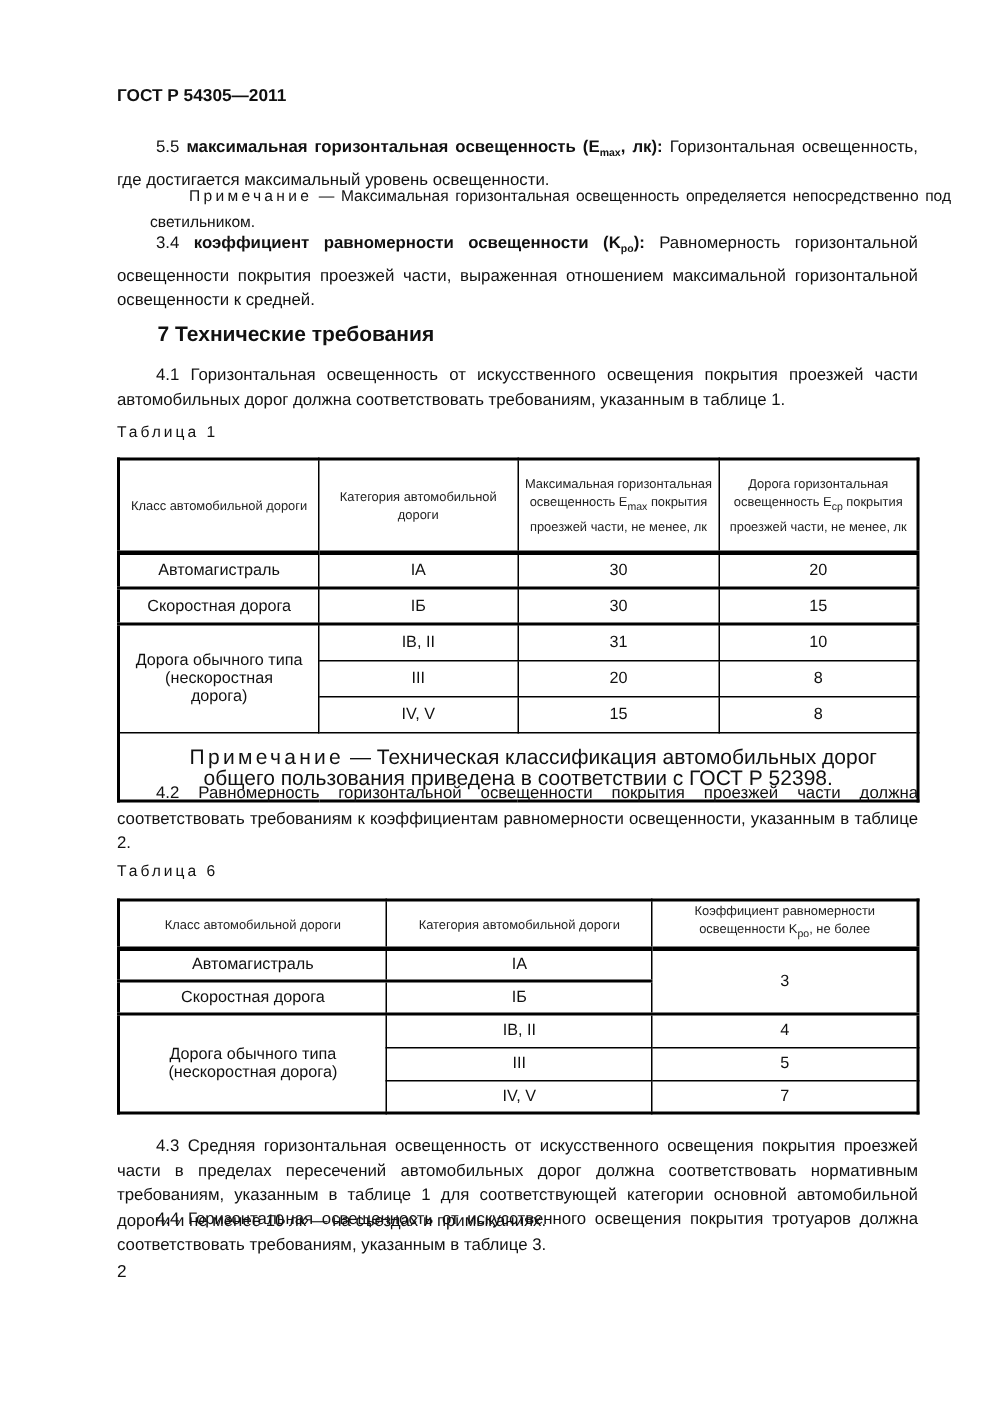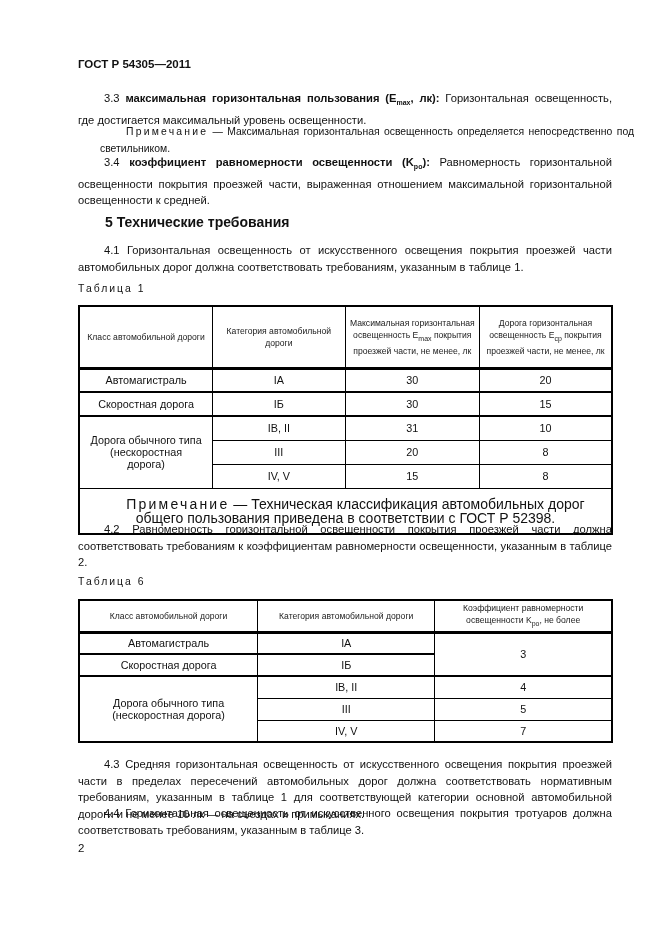--- a/index.html
+++ b/index.html
@@ -19,27 +19,27 @@
   .thickb { border-bottom:3px solid #000 !important; }
   .outer { border:2px solid #000; }
   sub { font-size:7px; }
   .pnum { left:78px; top:842px; font-size:11.5px; }
 </style>
 </head>
 <body>
 
 <div class="abs hdr">ГОСТ Р 54305—2011</div>
 
-<div class="abs para" style="top:90px"><span class="ind"></span><span>3.3</span> <b><span>максимальная горизонтальная пользования (E</span><sub>max</sub><span>, лк):</span></b><span> Горизонтальная освещенность, где достигается максимальный уровень освещенности.</span></div>
+<div class="abs para" style="top:90px"><span class="ind"></span><span>5.5</span> <b><span>максимальная горизонтальная освещенность (E</span><sub>max</sub><span>, лк):</span></b><span> Горизонтальная освещенность, где достигается максимальный уровень освещенности.</span></div>
 
 <div class="abs para smallnote" style="top:124px"><span class="ind"></span><span class="note-sp">Примечание</span><span> — Максимальная горизонтальная освещенность определяется непосредственно под светильником.</span></div>
 
 <div class="abs para" style="top:154px"><span class="ind"></span><span>3.4</span> <b><span>коэффициент равномерности освещенности (K</span><sub>ро</sub><span>):</span></b><span> Равномерность горизонтальной освещенности покрытия проезжей части, выраженная отношением максимальной горизонтальной освещенности к средней.</span></div>
 
-<div class="abs h4">5 Технические требования</div>
+<div class="abs h4">7 Технические требования</div>
 
 <div class="abs para" style="top:242px;text-indent:26px">4.1 Горизонтальная освещенность от искусственного освещения покрытия проезжей части автомобильных дорог должна соответствовать требованиям, указанным в таблице 1.</div>
 
 <div class="abs tcap" style="top:283px">Таблица 1</div>
 
 <table class="outer" style="left:78px;top:305px;width:535px">
   <colgroup>
       <col style="width:134px">
       <col style="width:133px">
       <col style="width:135px">

